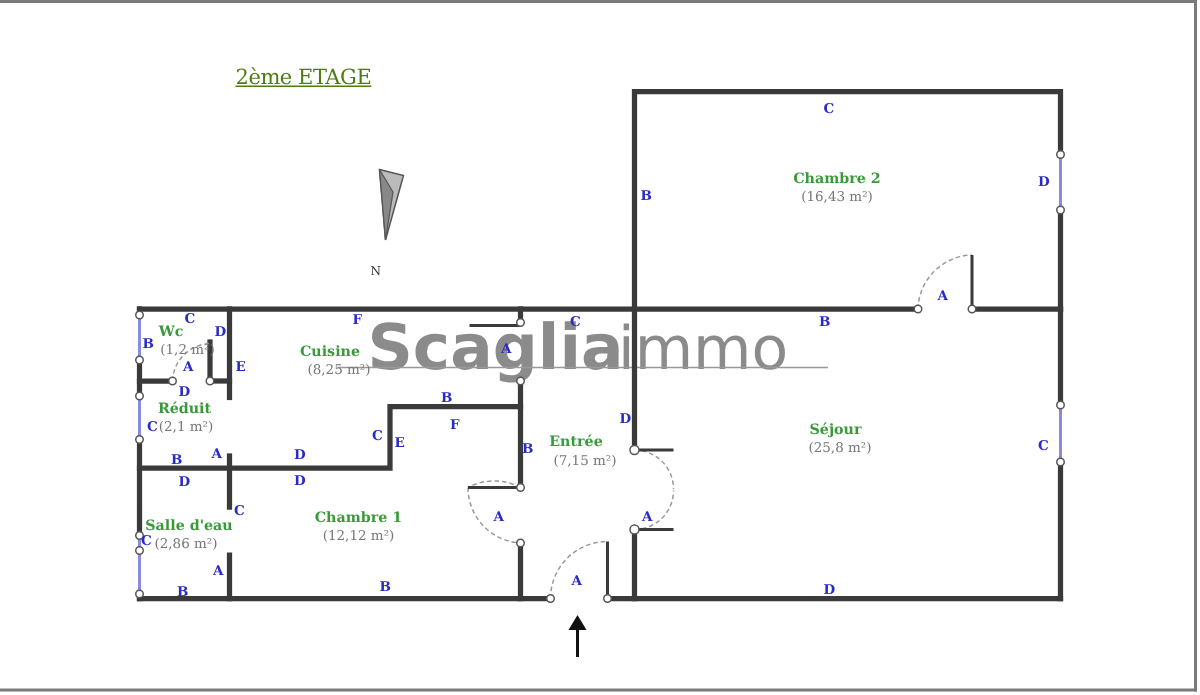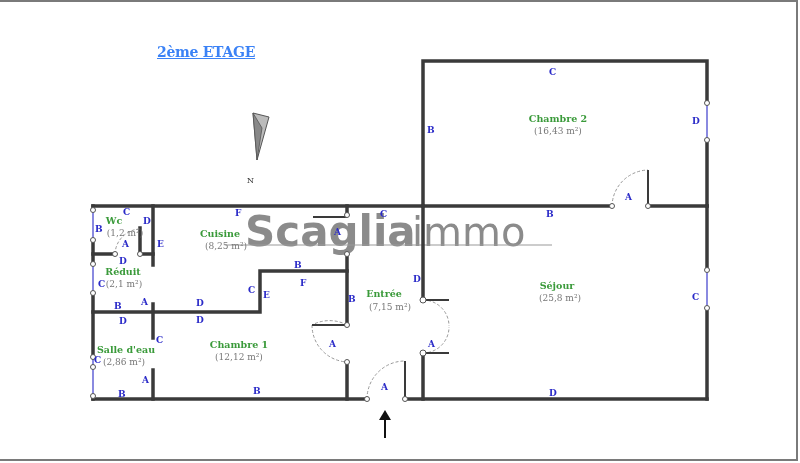--- a/index.html
+++ b/index.html
@@ -1,18 +1,18 @@
 <!DOCTYPE html>
 <html><head>
 <meta charset="utf-8">
 <style>
   html, body { margin: 0; padding: 0; background: #ffffff; }
   body { width: 800px; height: 463px; overflow: hidden; font-family: "DejaVu Serif", serif; }
   .frame { position: absolute; left: 0; top: 0; width: 798px; height: 461px; border-top: 2px solid #7a7a7a; border-right: 2px solid #7a7a7a; border-bottom: 2px solid #7a7a7a; box-sizing: border-box; }
-  .title { position: absolute; left: 157px; top: 44px; font-family: "DejaVu Serif", serif; font-weight: bold; font-size: 14px; color: #3b82f6; text-decoration: underline; letter-spacing: -0.3px; }
+  .title { position: absolute; left: 157px; top: 44px; font-family: "DejaVu Serif", serif; font-weight: normal; font-size: 14px; color: #4d7c0f; text-decoration: underline; letter-spacing: -0.3px; }
   svg { position: absolute; left: 0; top: 0; }
   .wall { stroke: #3a3a3a; stroke-width: 3.5; fill: none; stroke-linecap: square; }
   .win { stroke: #8a8ae0; stroke-width: 2; fill: none; }
   .node { fill: #ffffff; stroke: #555; stroke-width: 1; }
   .arc { stroke: #999; stroke-width: 1; stroke-dasharray: 3 2; fill: none; }
   .leaf { stroke: #3a3a3a; stroke-width: 2; }
   .lbl { font-family: "DejaVu Serif", serif; font-weight: bold; font-size: 9px; fill: #2a2ac8; }
   .room { font-family: "DejaVu Serif", serif; font-weight: bold; font-size: 9.5px; fill: #3a9a3a; text-anchor: middle; }
   .area { font-family: "DejaVu Serif", serif; font-size: 9px; fill: #777; text-anchor: middle; }
   .wm1 { font-family: "DejaVu Sans", sans-serif; font-weight: bold; font-size: 42px; fill: #777; fill-opacity: 0.85; }

